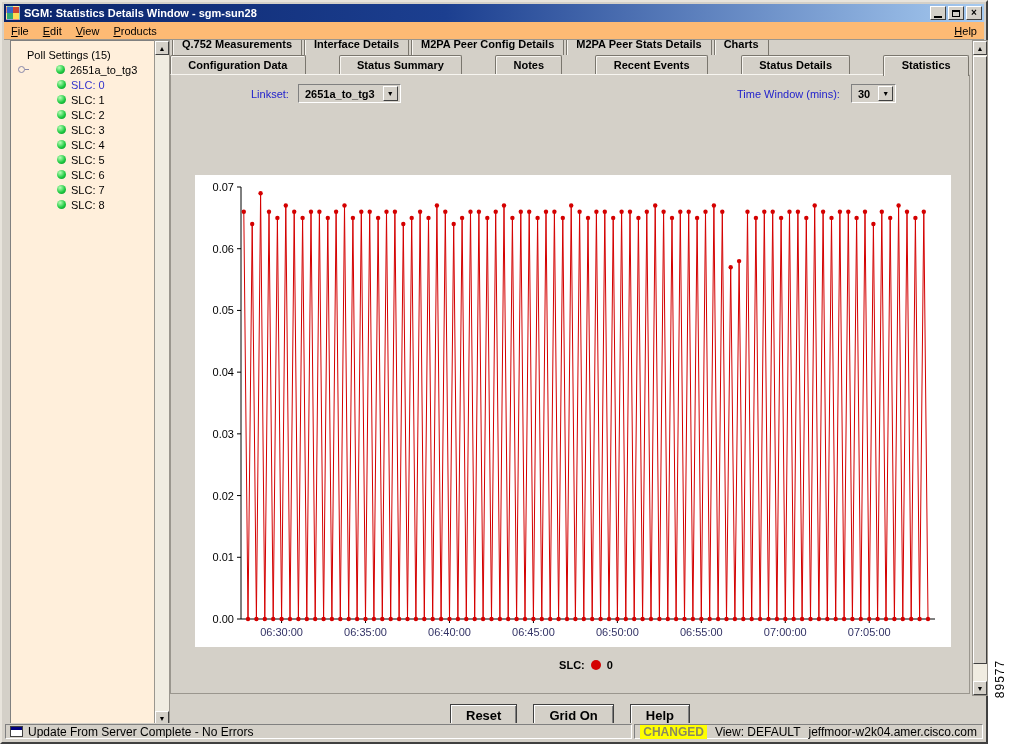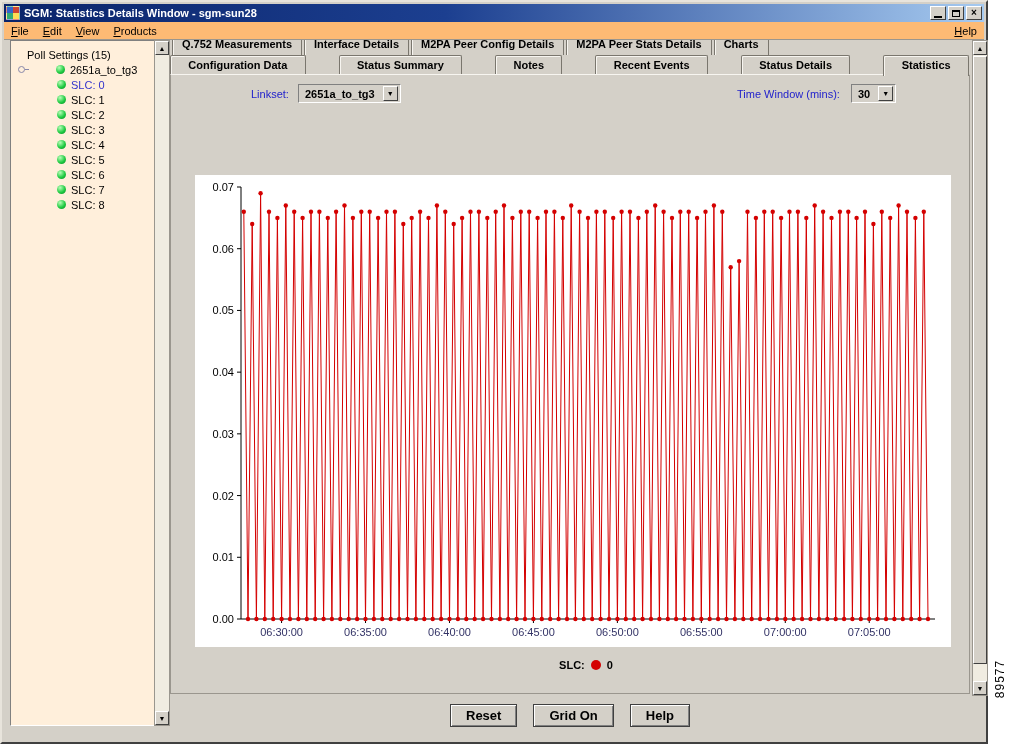--- a/index.html
+++ b/index.html
@@ -500,18 +500,29 @@
         <button class="btn">Help</button>
       </div>
   </div>
 
   <div class="vscroll sb-main">
     <span class="sb-btn sb-up">▲</span>
     <span class="sb-thumb"></span>
     <span class="sb-btn sb-down">▼</span>
   </div>
 
+  <div class="statusbar">
+    <span class="status-left">
+      <span class="status-icon"></span>
+      <span>Update From Server Complete - No Errors</span>
+    </span>
+    <span class="status-right">
+      <span class="changed">CHANGED</span>
+      <span>View: DEFAULT</span>
+      <span>jeffmoor-w2k04.amer.cisco.com</span>
+    </span>
+  </div>
 
 </div>
 
 <div class="fig-strip">
   <span class="fig-num">89577</span>
 </div>
 
 </body></html>

